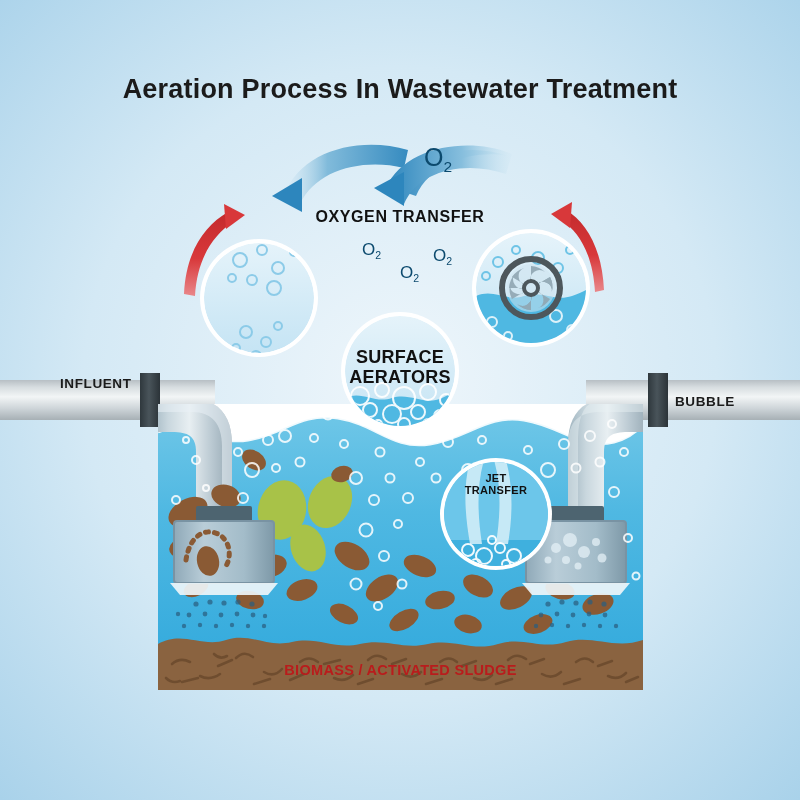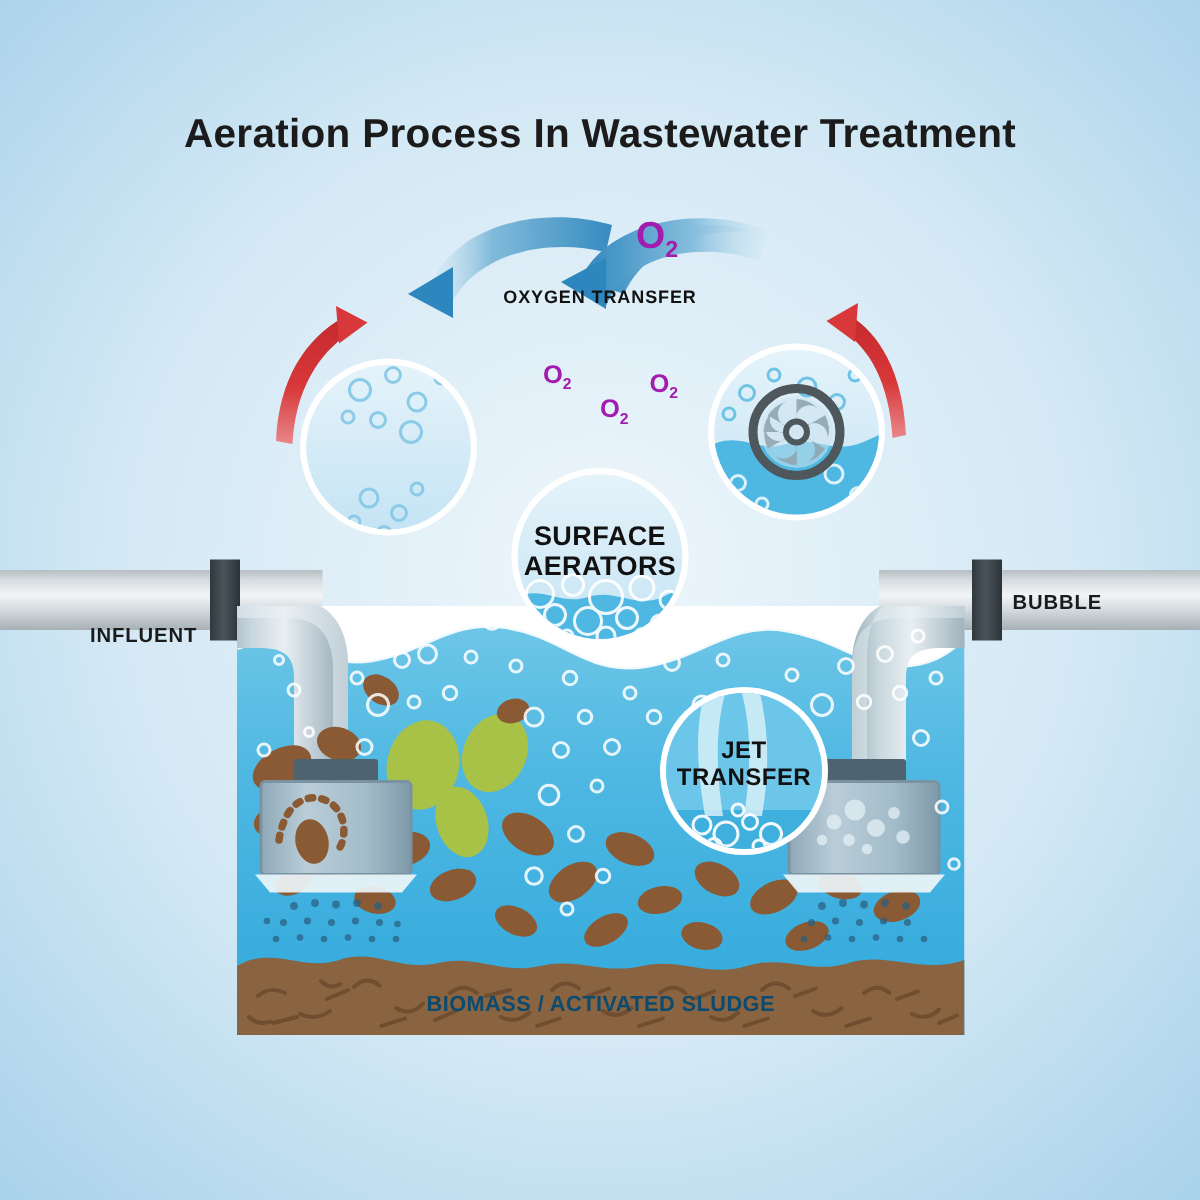--- a/index.html
+++ b/index.html
@@ -10,22 +10,22 @@
     background:#bcdcf0;
   }
   #stage{position:relative;width:800px;height:800px;}
   #stage svg{display:block;}
   .ttl{
     position:absolute;left:0;top:74px;width:800px;text-align:center;
     font-size:27px;font-weight:bold;color:#1b1b1b;letter-spacing:.2px;
     font-family:"Liberation Sans", sans-serif;
   }
   .lbl{position:absolute;font-family:"Liberation Sans", sans-serif;font-weight:bold;color:#111;text-align:center;line-height:1.12;}
-  .lbl-white{color:#0c4a6e;text-align:center;}
-  .o2{position:absolute;color:#a21caf;font-weight:bold;font-family:"Liberation Sans", sans-serif;}
+  .lbl-white{color:#b91c1c;text-align:center;}
+  .o2{position:absolute;color:#0c4a6e;font-weight:normal;font-family:"Liberation Sans", sans-serif;}
   .o2 sub{font-size:.62em;}
   .pipe-lbl{position:absolute;font-size:13.5px;font-weight:bold;color:#1b1b1b;letter-spacing:.6px;}
 </style>
 </head>
 <body>
 
 <div id="stage">
 
 <svg width="800" height="800" viewBox="0 0 800 800">
   <defs>
@@ -454,44 +454,44 @@
         <circle cx="476" cy="564" r="5"></circle>
             <circle cx="506" cy="564" r="4"></circle>
         <circle cx="492" cy="540" r="4"></circle>
       </g>
     </g>
   </g>
 </svg>
 
 <div class="ttl">Aeration Process In Wastewater Treatment</div>
 
-<div class="lbl" style="left:280px;top:192px;width:240px;font-size:12px;letter-spacing:.6px;">OXYGEN TRANSFER</div>
+<div class="lbl" style="left:280px;top:208px;width:240px;font-size:16px;letter-spacing:.6px;">OXYGEN TRANSFER</div>
 
 <div class="o2" style="left:424px;top:143px;font-size:25px;">
   <span>O</span><sub>2</sub>
 </div>
 
 <div class="o2" style="left:362px;top:240px;font-size:17px;">
   <span>O</span><sub>2</sub>
 </div>
 <div class="o2" style="left:433px;top:246px;font-size:17px;">
   <span>O</span><sub>2</sub>
 </div>
 <div class="o2" style="left:400px;top:263px;font-size:17px;">
   <span>O</span><sub>2</sub>
 </div>
 
 
 <div class="lbl" style="left:330px;top:347px;width:140px;font-size:18px;letter-spacing:.3px;">
   <span>SURFACE</span><br><span>AERATORS</span>
 </div>
 
-<div class="lbl" style="left:436px;top:492px;width:120px;font-size:16px;letter-spacing:.3px;">
+<div class="lbl" style="left:436px;top:472px;width:120px;font-size:11px;letter-spacing:.3px;">
   <span>JET</span><br><span>TRANSFER</span>
 </div>
 
-<div class="pipe-lbl" style="left:60px;top:416px;">INFLUENT</div>
+<div class="pipe-lbl" style="left:60px;top:376px;">INFLUENT</div>
 
 <div class="pipe-lbl" style="left:675px;top:394px;">BUBBLE</div>
 
 <div class="lbl lbl-white" style="left:158px;top:662px;width:485px;font-size:14.5px;letter-spacing:.3px;">BIOMASS / ACTIVATED SLUDGE</div>
 
 </div>
 
 </body></html>

